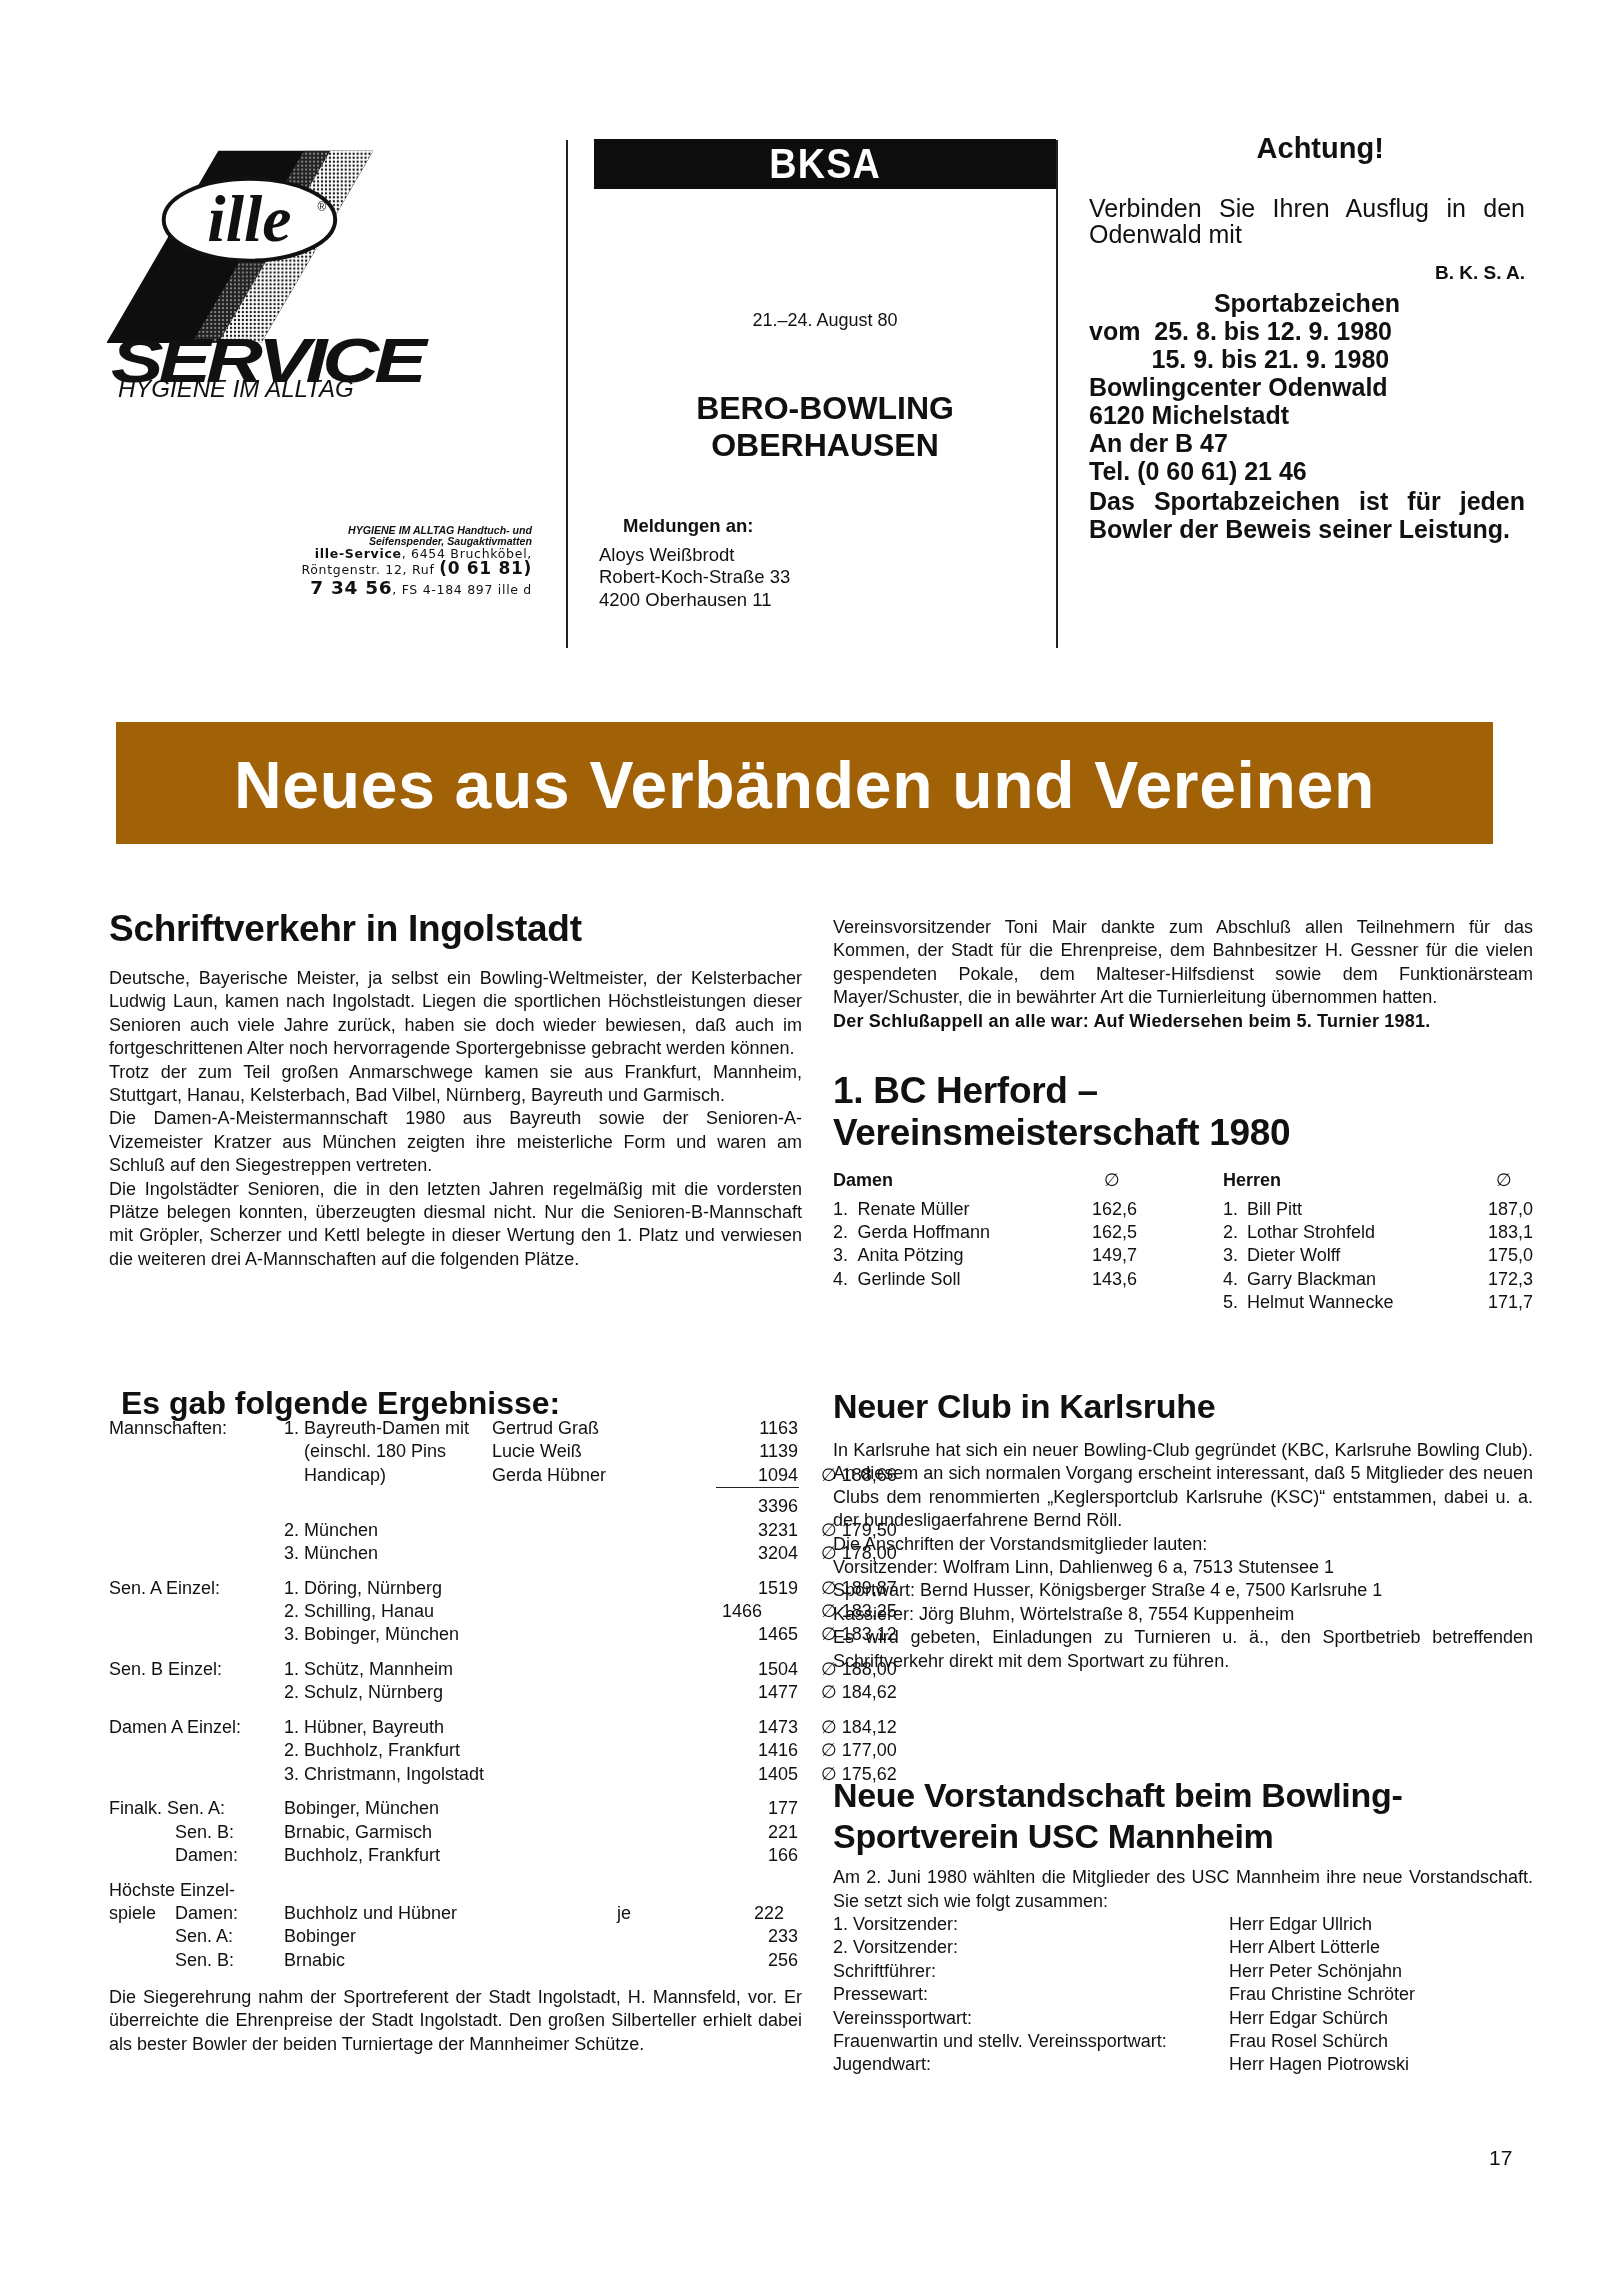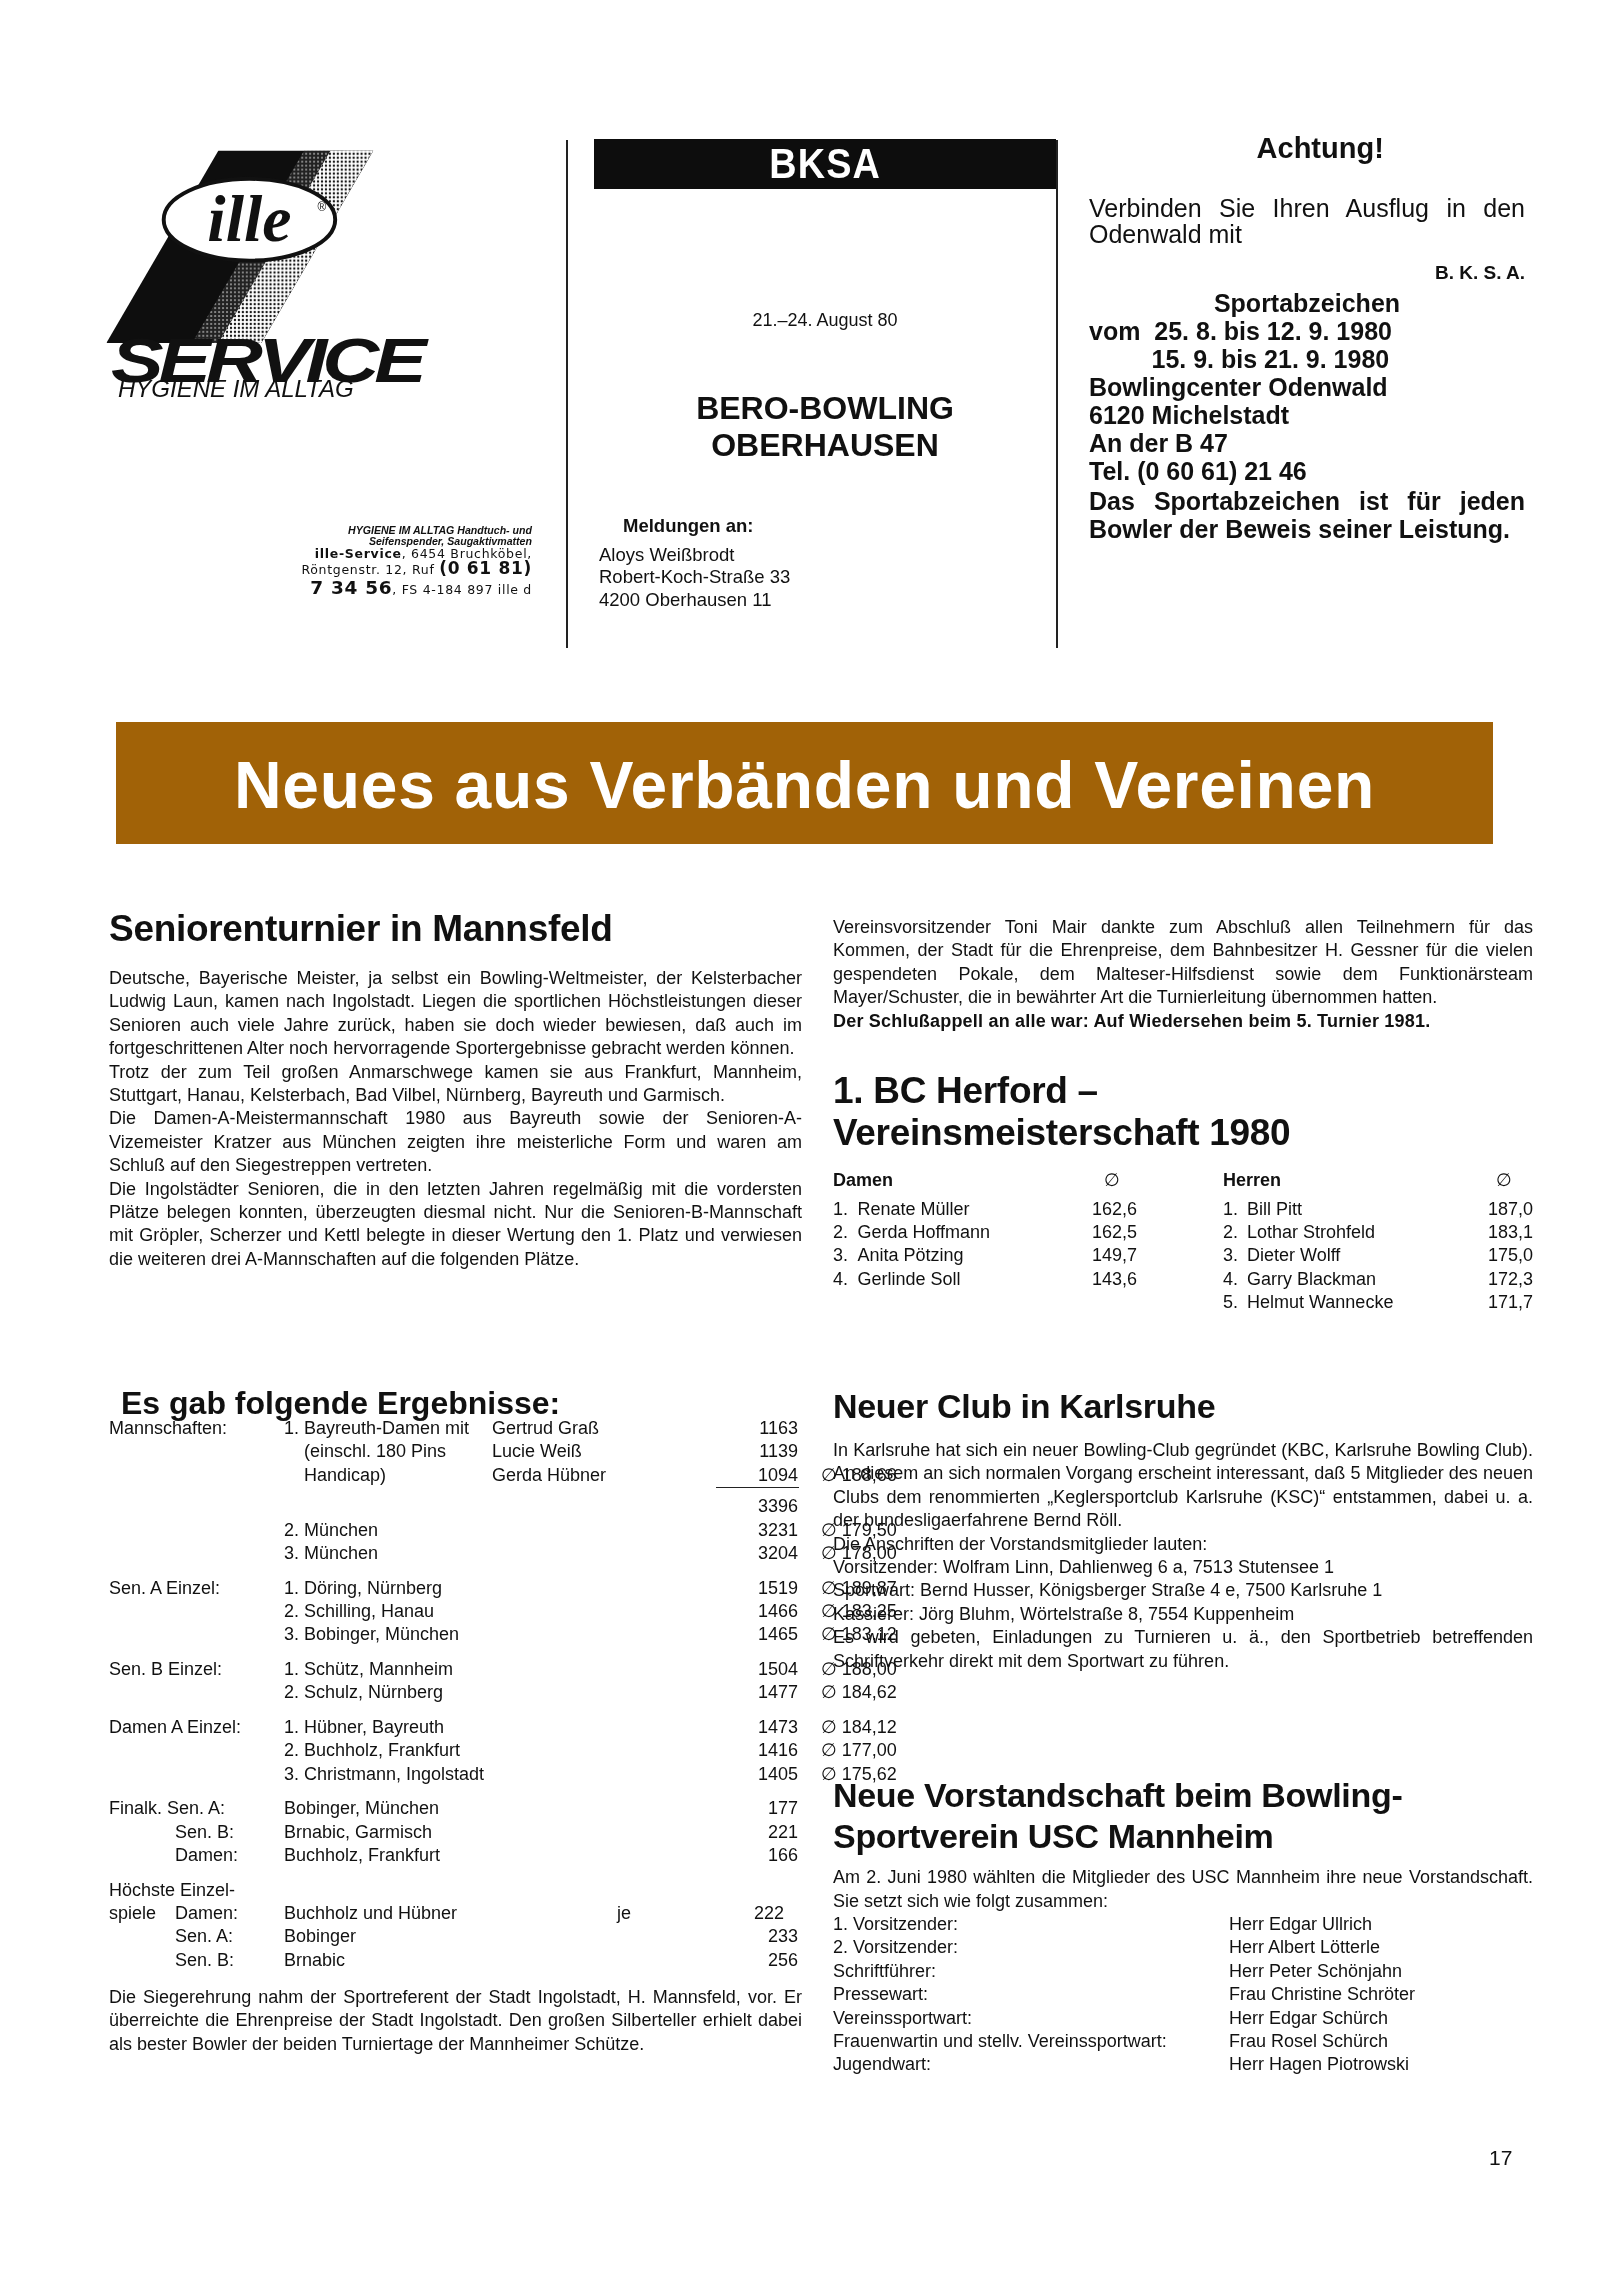--- a/index.html
+++ b/index.html
@@ -125,21 +125,21 @@
   <div class="b">An der B 47</div>
   <div class="b">Tel. (0 60 61) 21 46</div>
   <div class="last">Das Sportabzeichen ist für jeden Bowler der Beweis seiner Leistung.</div>
 </div>
 
 <div class="banner">
   <span>Neues aus Verbänden und Vereinen</span>
 </div>
 
 <div class="col colL" style="top:908px;">
-  <h2>Seniorenturnier in Mannsfeld</h2>
+  <h2>Schriftverkehr in Ingolstadt</h2>
   <div style="height:17px"></div>
   <p>Deutsche, Bayerische Meister, ja selbst ein Bowling-Weltmeister, der Kelsterbacher Ludwig Laun, kamen nach Ingolstadt. Liegen die sportlichen Höchstleistungen dieser Senioren auch viele Jahre zurück, haben sie doch wieder bewiesen, daß auch im fortgeschrittenen Alter noch hervorragende Sportergebnisse gebracht werden können.</p>
   <p>Trotz der zum Teil großen Anmarschwege kamen sie aus Frankfurt, Mannheim, Stuttgart, Hanau, Kelsterbach, Bad Vilbel, Nürnberg, Bayreuth und Garmisch.</p>
   <p>Die Damen-A-Meistermannschaft 1980 aus Bayreuth sowie der Senioren-A-Vizemeister Kratzer aus München zeigten ihre meisterliche Form und waren am Schluß auf den Siegestreppen vertreten.</p>
   <p>Die Ingolstädter Senioren, die in den letzten Jahren regelmäßig mit die vordersten Plätze belegen konnten, überzeugten diesmal nicht. Nur die Senioren-B-Mannschaft mit Gröpler, Scherzer und Kettl belegte in dieser Wertung den 1. Platz und verwiesen die weiteren drei A-Mannschaften auf die folgenden Plätze.</p>
 </div>
 
 <h3 class="abs" style="left:109px;top:1373px;font-size:32px;">Es gab folgende Ergebnisse:</h3>
 
 <div class="res" style="left:109px;top:1417px;width:693px;">
@@ -179,21 +179,21 @@
   <div class="gap"></div>
 
   <div class="row">
     <span class="c" style="left:0">Sen. A Einzel:</span>
     <span class="c" style="left:175px">1. Döring, Nürnberg</span>
     <span class="c" style="left:611px;width:78px;text-align:right">1519</span>
     <span class="c" style="left:712px">∅ 189,87</span>
   </div>
   <div class="row">
     <span class="c" style="left:175px">2. Schilling, Hanau</span>
-    <span class="c" style="left:611px;width:78px;text-align:right">1466</span>
+    <span class="c" style="left:575px;width:78px;text-align:right">1466</span>
     <span class="c" style="left:712px">∅ 183,25</span>
   </div>
   <div class="row">
     <span class="c" style="left:175px">3. Bobinger, München</span>
     <span class="c" style="left:611px;width:78px;text-align:right">1465</span>
     <span class="c" style="left:712px">∅ 183,12</span>
   </div>
   <div class="gap"></div>
 
   <div class="row">

